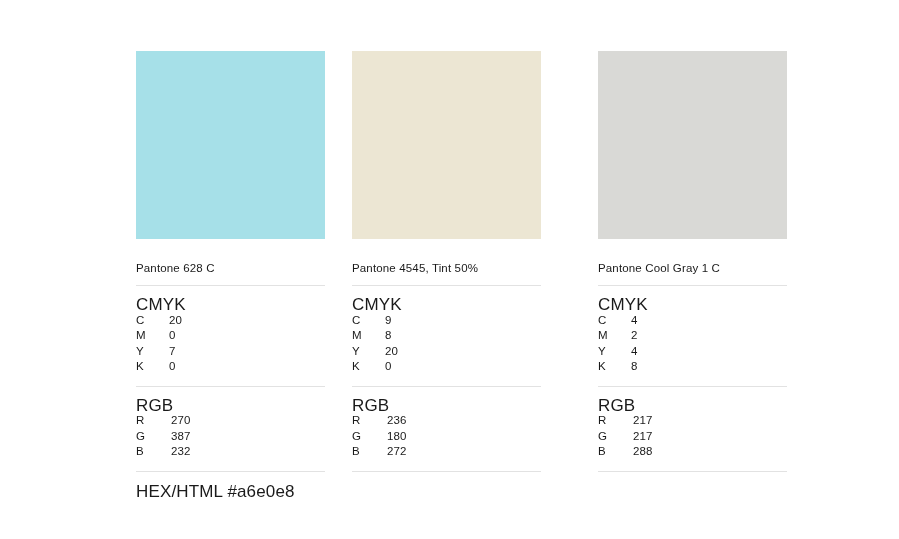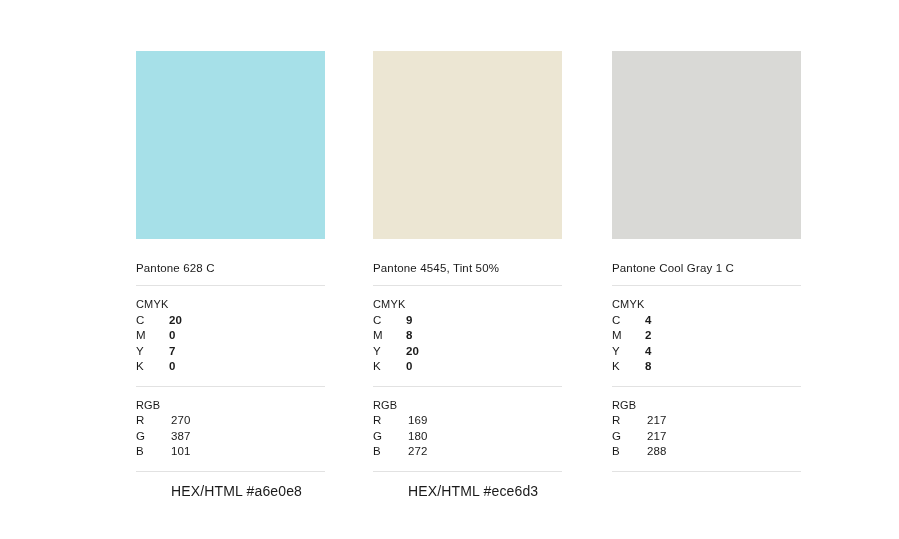--- a/index.html
+++ b/index.html
@@ -23,22 +23,22 @@
     padding-left: 40px;
   }
 
   .swatch-column {
     position: absolute;
     top: 51px;
     width: 189px;
   }
 
   .col-1 { left: 136px; }
-  .col-2 { left: 373px; }
-  .col-3 { left: 612px; }
+  .col-2 { left: 352px; }
+  .col-3 { left: 598px; }
 
   .color-chip {
     width: 189px;
     height: 188px;
   }
 
   .chip-name {
     margin-top: 22px;
     font-size: 11.5px;
     line-height: 14px;
@@ -56,50 +56,49 @@
   }
 
   .rule-after-name { margin-top: 10px; }
 
   .spec-block {
     padding-top: 11px;
     padding-bottom: 11px;
   }
 
   .spec-heading {
-    font-size: 11px;
+    font-size: 17px;
     line-height: 15.5px;
     letter-spacing: 0.15px;
     color: #1a1a1a;
   }
 
   .spec-row {
     display: flex;
     font-size: 11.5px;
     line-height: 15.5px;
     letter-spacing: 0.15px;
     color: #1a1a1a;
   }
 
   .spec-key {
     width: 33px;
     flex: 0 0 33px;
   }
 
-  .spec-val-cmyk { width: 60px; font-weight: bold; }
+  .spec-val-cmyk { width: 60px; }
   .spec-val-rgb  { width: 60px; padding-left: 2px; }
 
   .hex-line {
     padding-top: 12px;
-    font-size: 14px;
+    font-size: 17px;
     line-height: 15px;
     letter-spacing: 0.15px;
     color: #1a1a1a;
     white-space: nowrap;
-    margin-left: 35px;
   }
 </style>
 </head>
 <body>
 
 <div class="palette-board">
 
   <div class="swatch-column col-1">
     <div class="color-chip" style="background-color: rgb(166, 224, 232);"></div>
     <div class="chip-name">Pantone 628 C</div>
@@ -132,21 +131,21 @@
       <div class="spec-row">
         <span class="spec-key">R</span>
         <span class="spec-val-rgb">270</span>
       </div>
       <div class="spec-row">
         <span class="spec-key">G</span>
         <span class="spec-val-rgb">387</span>
       </div>
       <div class="spec-row">
         <span class="spec-key">B</span>
-        <span class="spec-val-rgb">101</span>
+        <span class="spec-val-rgb">232</span>
       </div>
     </div>
 
     <div class="rule"></div>
     <div class="hex-line">HEX/HTML #a6e0e8</div>
   </div>
 
   <div class="swatch-column col-2">
     <div class="color-chip" style="background-color: rgb(236, 230, 211);"></div>
     <div class="chip-name">Pantone 4545, Tint 50%</div>
@@ -171,34 +170,33 @@
         <span class="spec-val-cmyk">0</span>
       </div>
     </div>
 
     <div class="rule"></div>
 
     <div class="spec-block">
       <div class="spec-heading">RGB</div>
       <div class="spec-row">
         <span class="spec-key">R</span>
-        <span class="spec-val-rgb">169</span>
+        <span class="spec-val-rgb">236</span>
       </div>
       <div class="spec-row">
         <span class="spec-key">G</span>
         <span class="spec-val-rgb">180</span>
       </div>
       <div class="spec-row">
         <span class="spec-key">B</span>
         <span class="spec-val-rgb">272</span>
       </div>
     </div>
 
     <div class="rule"></div>
-    <div class="hex-line">HEX/HTML #ece6d3</div>
   </div>
 
   <div class="swatch-column col-3">
     <div class="color-chip" style="background-color: rgb(217, 217, 214);"></div>
     <div class="chip-name">Pantone Cool Gray 1 C</div>
     <div class="rule rule-after-name"></div>
 
     <div class="spec-block">
       <div class="spec-heading">CMYK</div>
       <div class="spec-row">

